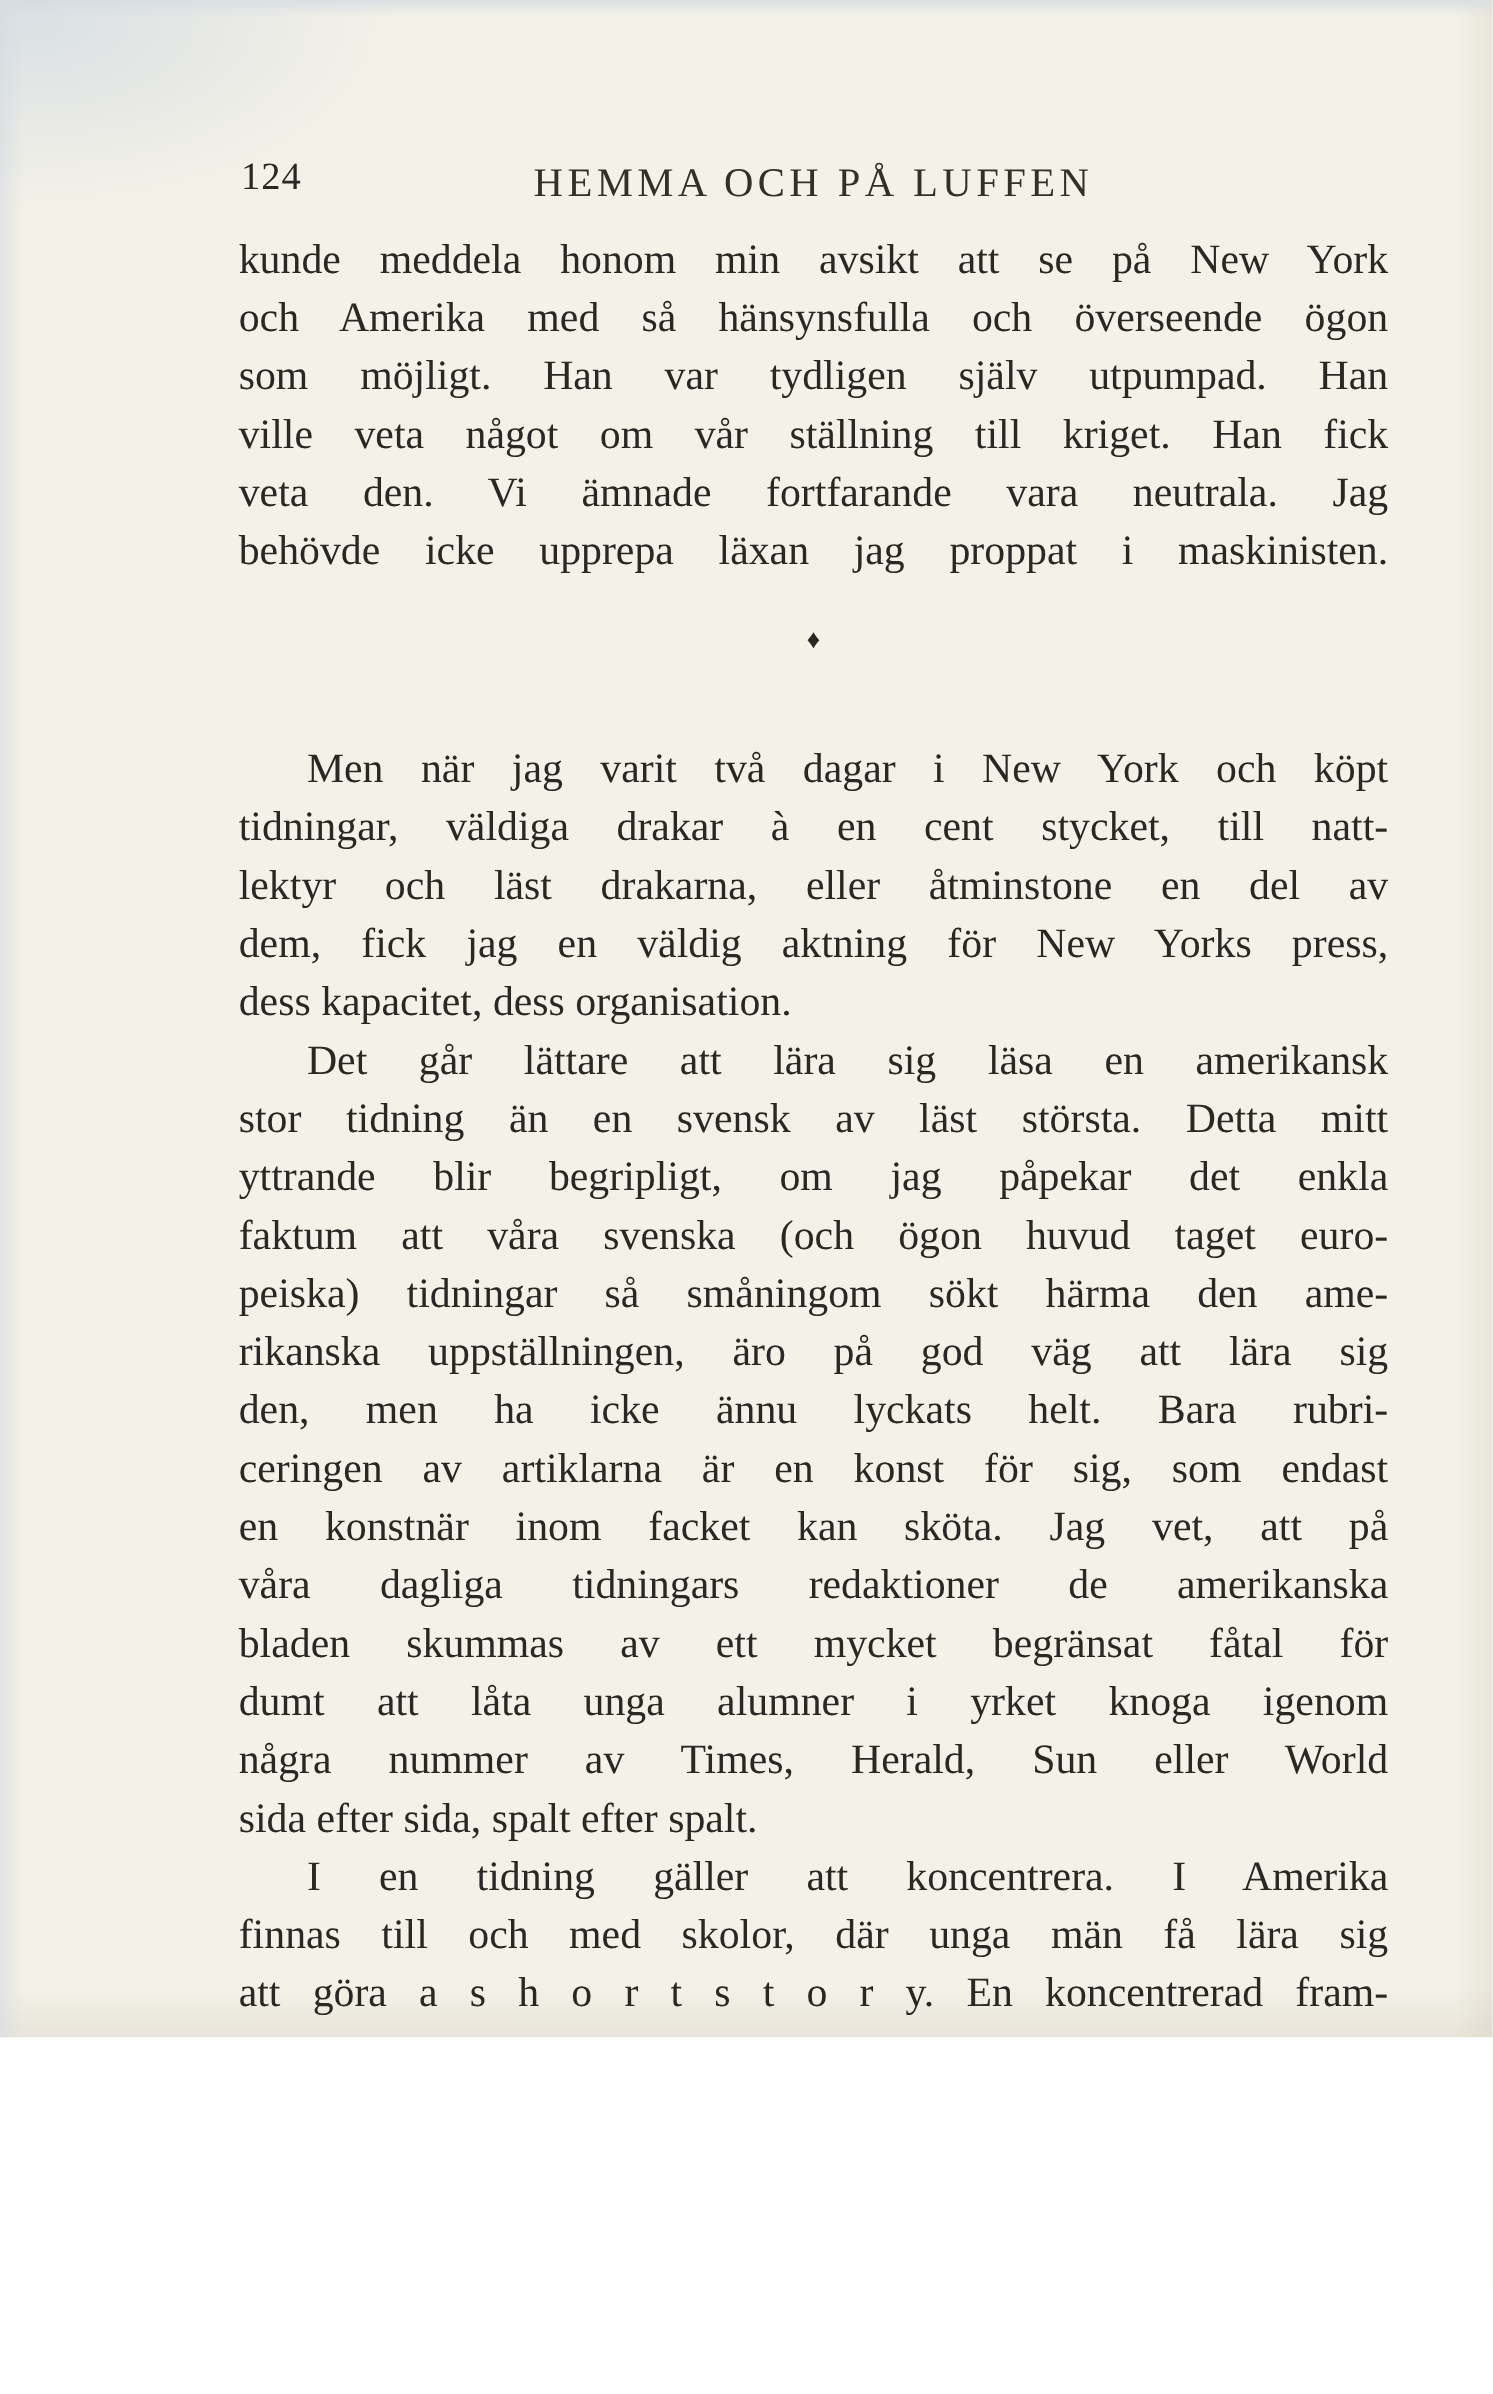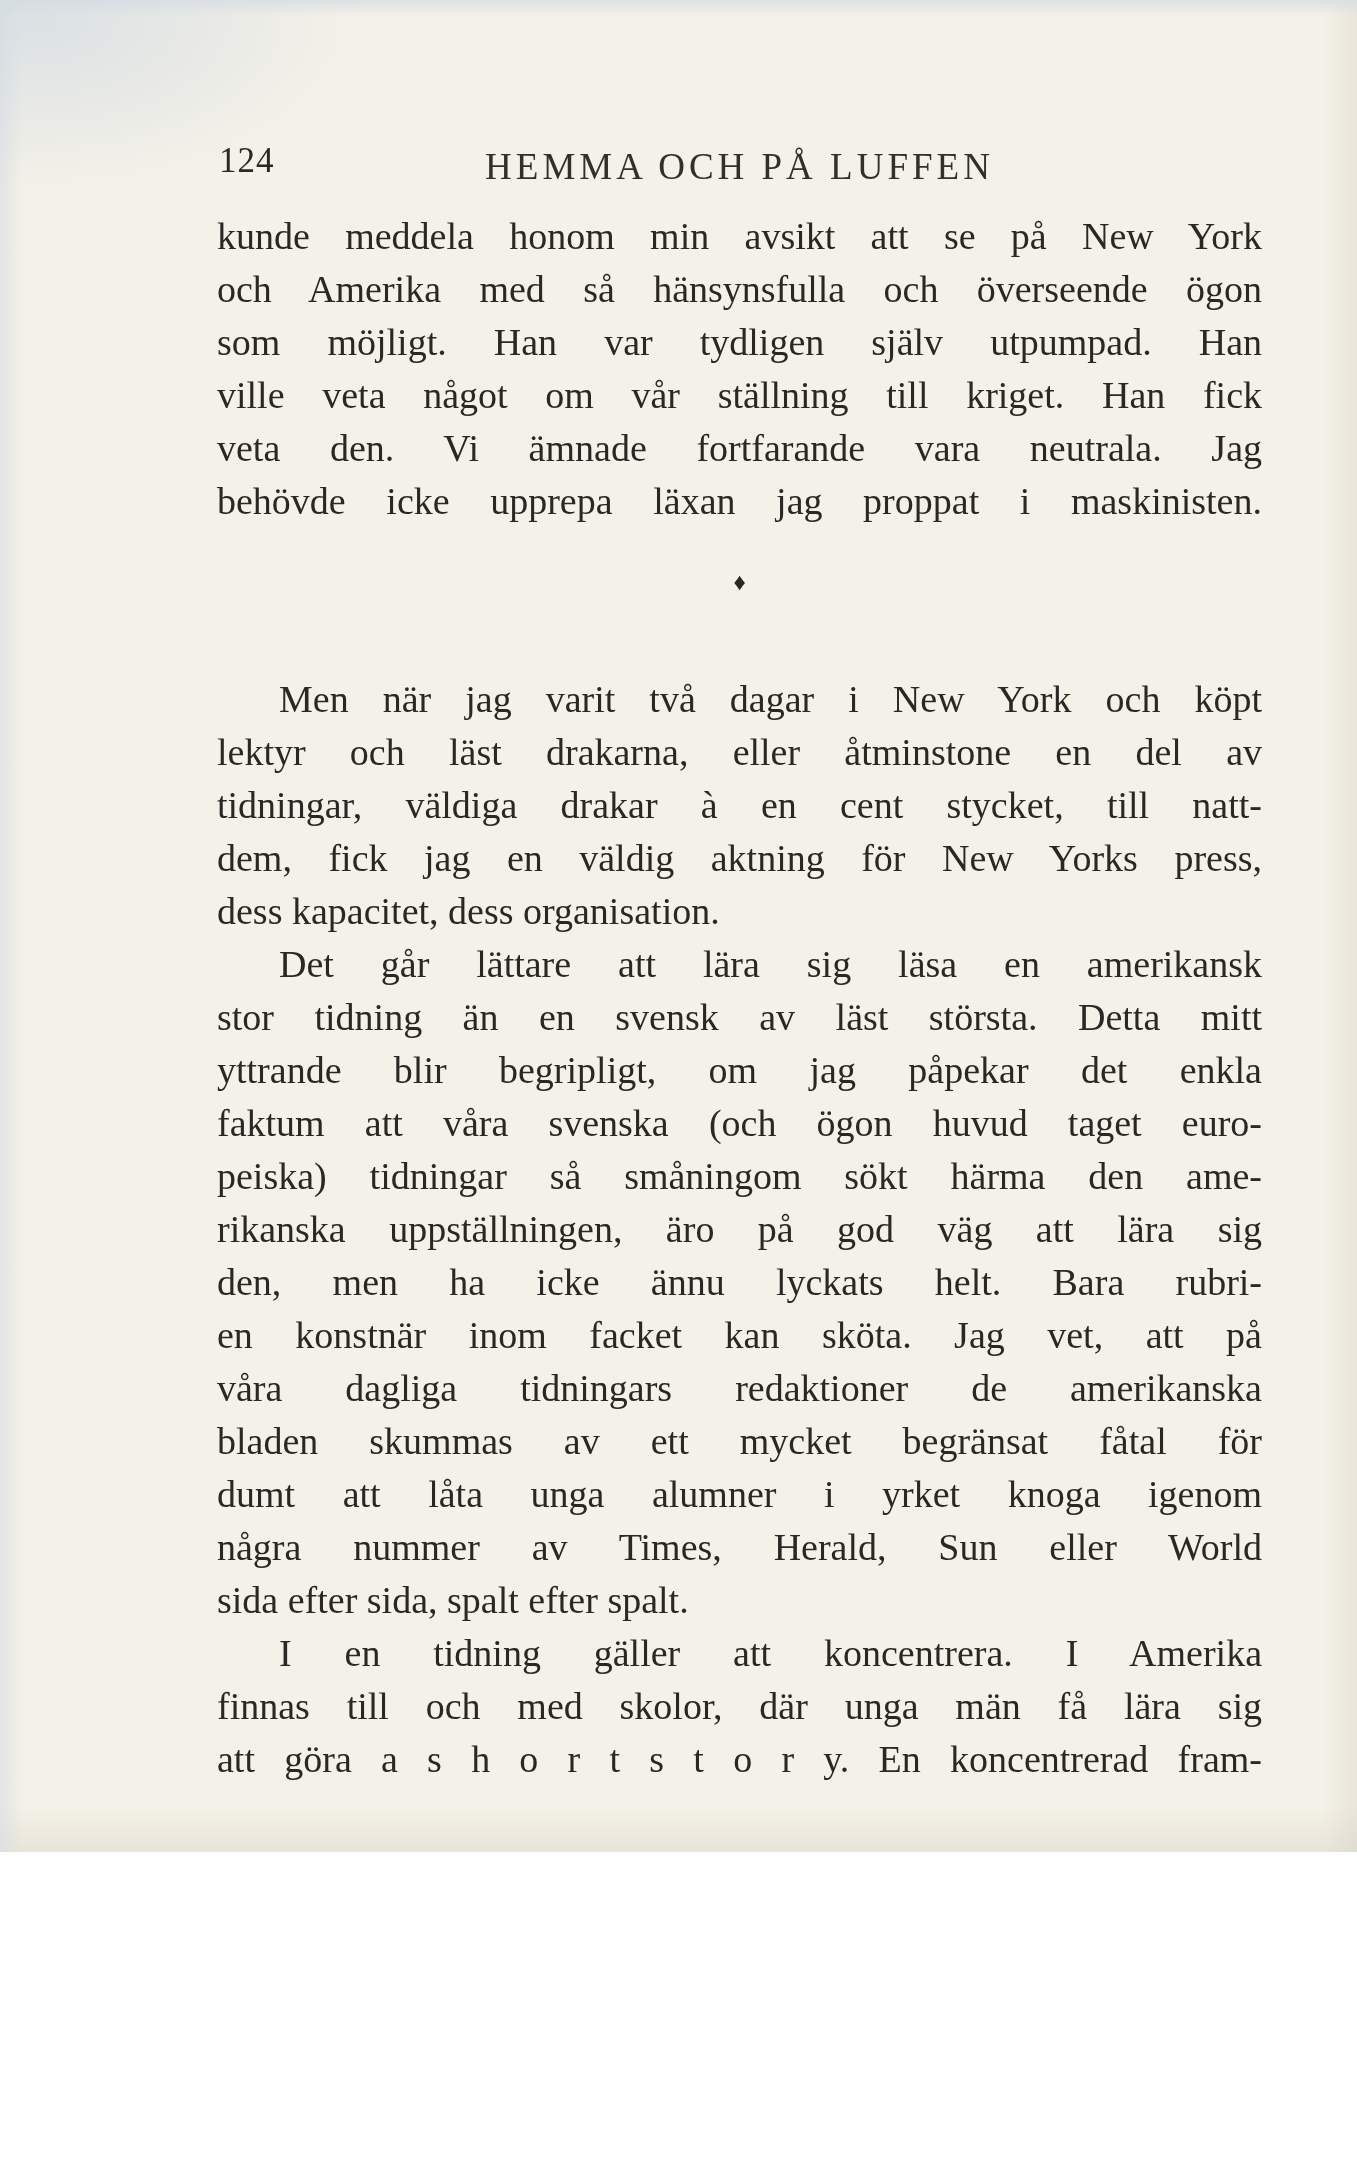--- a/index.html
+++ b/index.html
@@ -94,34 +94,35 @@
         <div class="ln">som möjligt. Han var tydligen själv utpumpad. Han</div>
         <div class="ln">ville veta något om vår ställning till kriget. Han fick</div>
         <div class="ln">veta den. Vi ämnade fortfarande vara neutrala. Jag</div>
         <div class="ln">behövde icke upprepa läxan jag proppat i maskinisten.</div>
       </div>
 
       <div class="sep">♦</div>
 
       <div class="para">
         <div class="ln ind">Men när jag varit två dagar i New York och köpt</div>
+        <div class="ln">tidningar, väldiga drakar à en cent stycket, till natt-</div>
         <div class="ln">lektyr och läst drakarna, eller åtminstone en del av</div>
-        <div class="ln">tidningar, väldiga drakar à en cent stycket, till natt-</div>
         <div class="ln">dem, fick jag en väldig aktning för New Yorks press,</div>
         <div class="ln last">dess kapacitet, dess organisation.</div>
       </div>
 
       <div class="para">
         <div class="ln ind">Det går lättare att lära sig läsa en amerikansk</div>
         <div class="ln">stor tidning än en svensk av läst största. Detta mitt</div>
         <div class="ln">yttrande blir begripligt, om jag påpekar det enkla</div>
         <div class="ln">faktum att våra svenska (och ögon huvud taget euro-</div>
         <div class="ln">peiska) tidningar så småningom sökt härma den ame-</div>
         <div class="ln">rikanska uppställningen, äro på god väg att lära sig</div>
         <div class="ln">den, men ha icke ännu lyckats helt. Bara rubri-</div>
+        <div class="ln">ceringen av artiklarna är en konst för sig, som endast</div>
         <div class="ln">en konstnär inom facket kan sköta. Jag vet, att på</div>
         <div class="ln">våra dagliga tidningars redaktioner de amerikanska</div>
         <div class="ln">bladen skummas av ett mycket begränsat fåtal för</div>
         <div class="ln">dumt att låta unga alumner i yrket knoga igenom</div>
         <div class="ln">några nummer av Times, Herald, Sun eller World</div>
         <div class="ln last">sida efter sida, spalt efter spalt.</div>
       </div>
 
       <div class="para">
         <div class="ln ind">I en tidning gäller att koncentrera. I Amerika</div>

